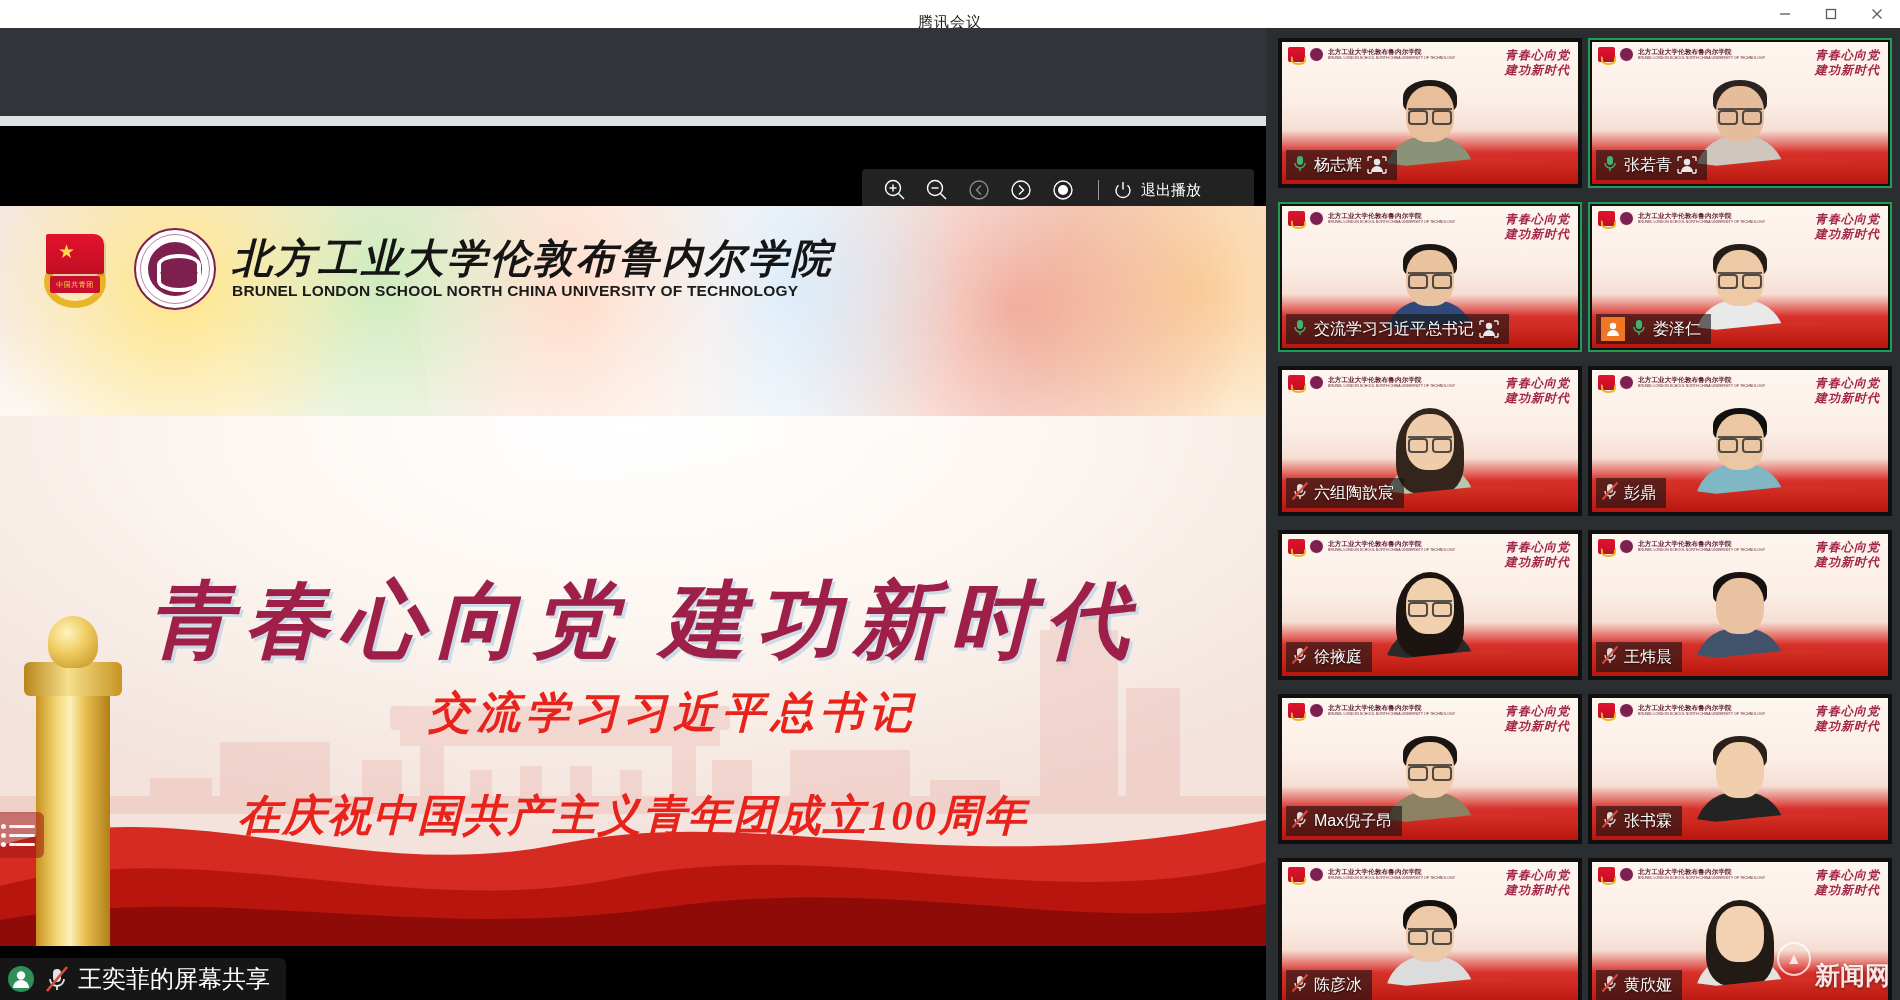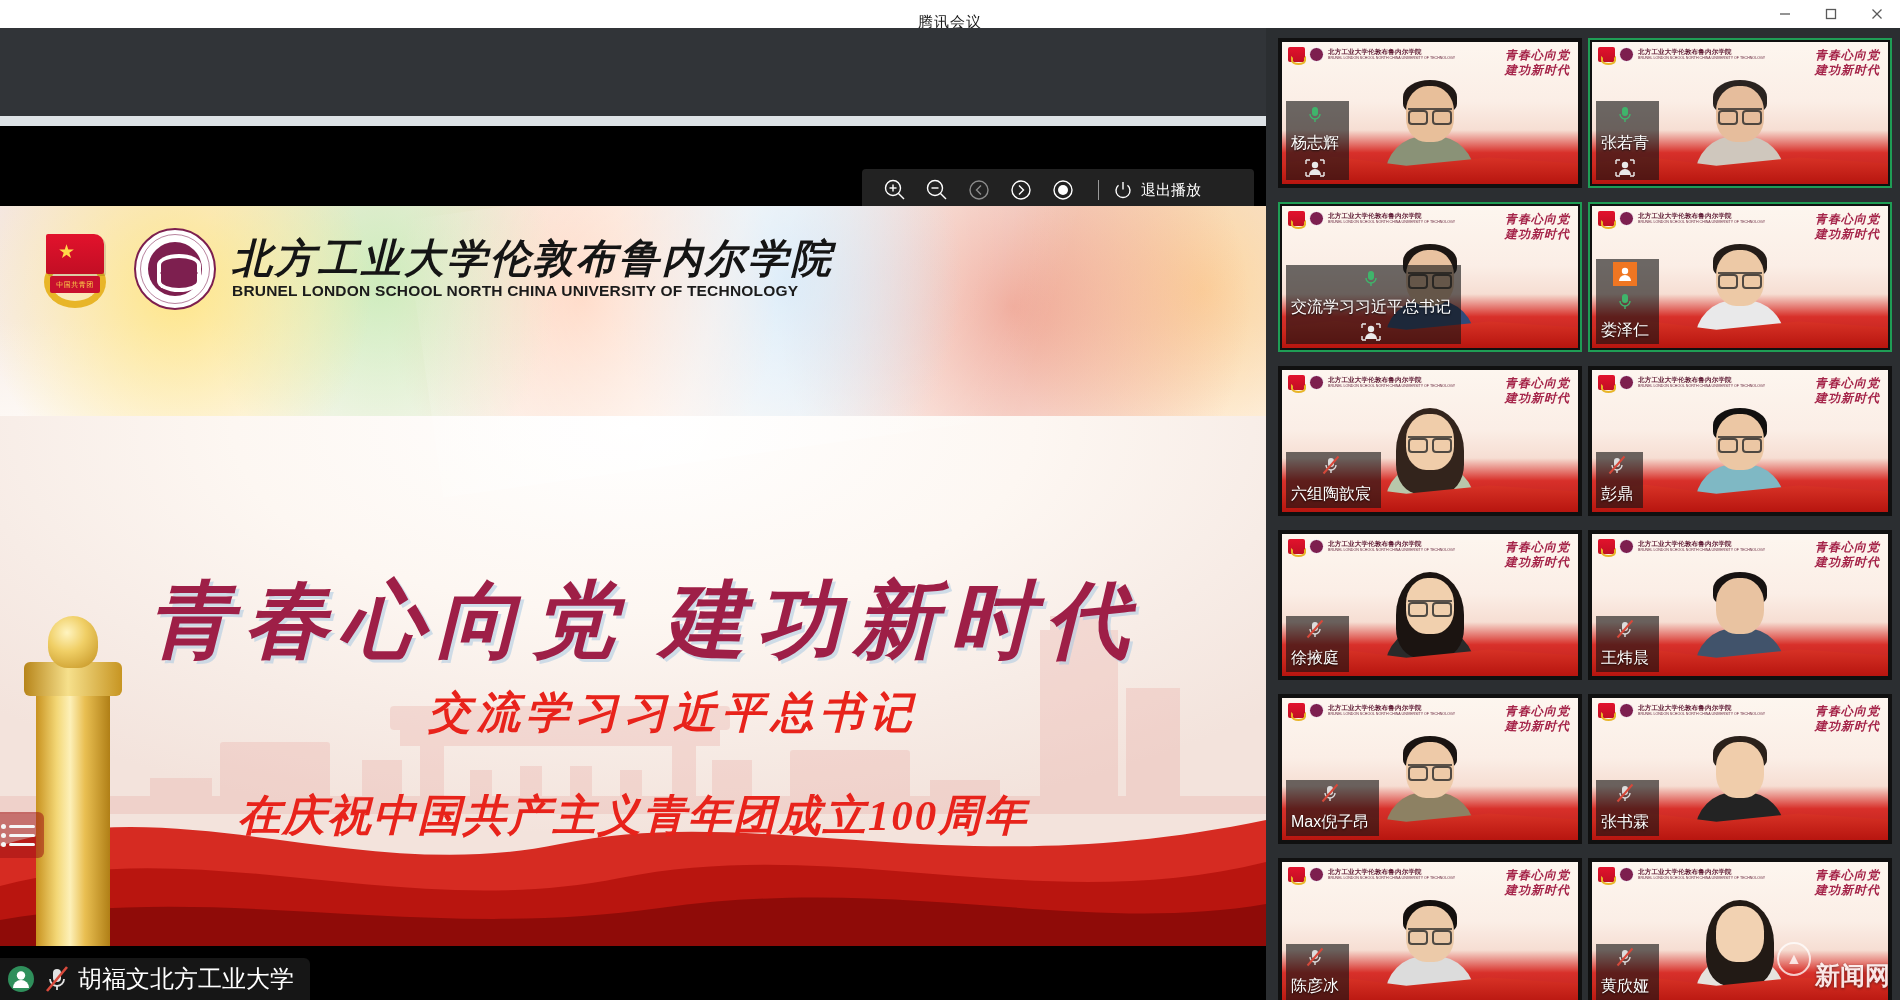--- a/index.html
+++ b/index.html
@@ -346,21 +346,20 @@
     position: absolute; left: 0; bottom: 0; width: 100%; height: 34px;
     background: linear-gradient(180deg,#e03a2c 0%, #b7150f 100%);
     clip-path: polygon(0 38%, 18% 20%, 42% 46%, 70% 22%, 100% 40%, 100% 100%, 0 100%);
   }
   .tile-badge-row {
     position: absolute; left: 4px; bottom: 4px;
     display: flex; align-items: center; gap: 5px;
     background: rgba(20,20,20,0.62);
     padding: 3px 10px 3px 5px;
     max-width: 95%;
-    flex-direction: column;
   }
   .host-chip {
     width: 24px; height: 24px; background: #ef7622;
     display: flex; align-items: center; justify-content: center;
     flex: 0 0 auto;
   }
   .tile-name {
     color: #ffffff; font-size: 16px; white-space: nowrap;
     text-shadow: 0 1px 2px rgba(0,0,0,0.8);
   }
@@ -533,21 +532,21 @@
         <circle cx="15" cy="15" r="13" fill="#2f8f5b"></circle>
         <circle cx="15" cy="11.5" r="4.2" fill="#fff"></circle>
         <path d="M7 24 a8 8 0 0 1 16 0 z" fill="#fff"></path>
       </svg>
       <svg class="mic-muted-svg" width="26" height="30" viewBox="0 0 26 30">
         <rect x="9" y="5" width="8" height="13" rx="4" fill="#e2e2e2"></rect>
         <path d="M6 15 a7 7 0 0 0 14 0" stroke="#e2e2e2" stroke-width="1.8" fill="none"></path>
         <line x1="13" y1="22" x2="13" y2="26" stroke="#e2e2e2" stroke-width="1.8"></line>
         <line x1="3" y1="27" x2="23" y2="3" stroke="#d84a3c" stroke-width="2.6"></line>
       </svg>
-      <span class="share-label-text">胡福文北方工业大学</span>
+      <span class="share-label-text">王奕菲的屏幕共享</span>
     </div>
   </div>
 
   <div class="rail" id="participant-rail">
       <div class="tile">
         <div class="tile-video">
           <div class="tile-bg-logo">
             <span class="tbl-flag"></span>
             <span class="tbl-seal"></span>
             <span class="tbl-txt">北方工业大学伦敦布鲁内尔学院<small>BRUNEL LONDON SCHOOL NORTH CHINA UNIVERSITY OF TECHNOLOGY</small></span>

